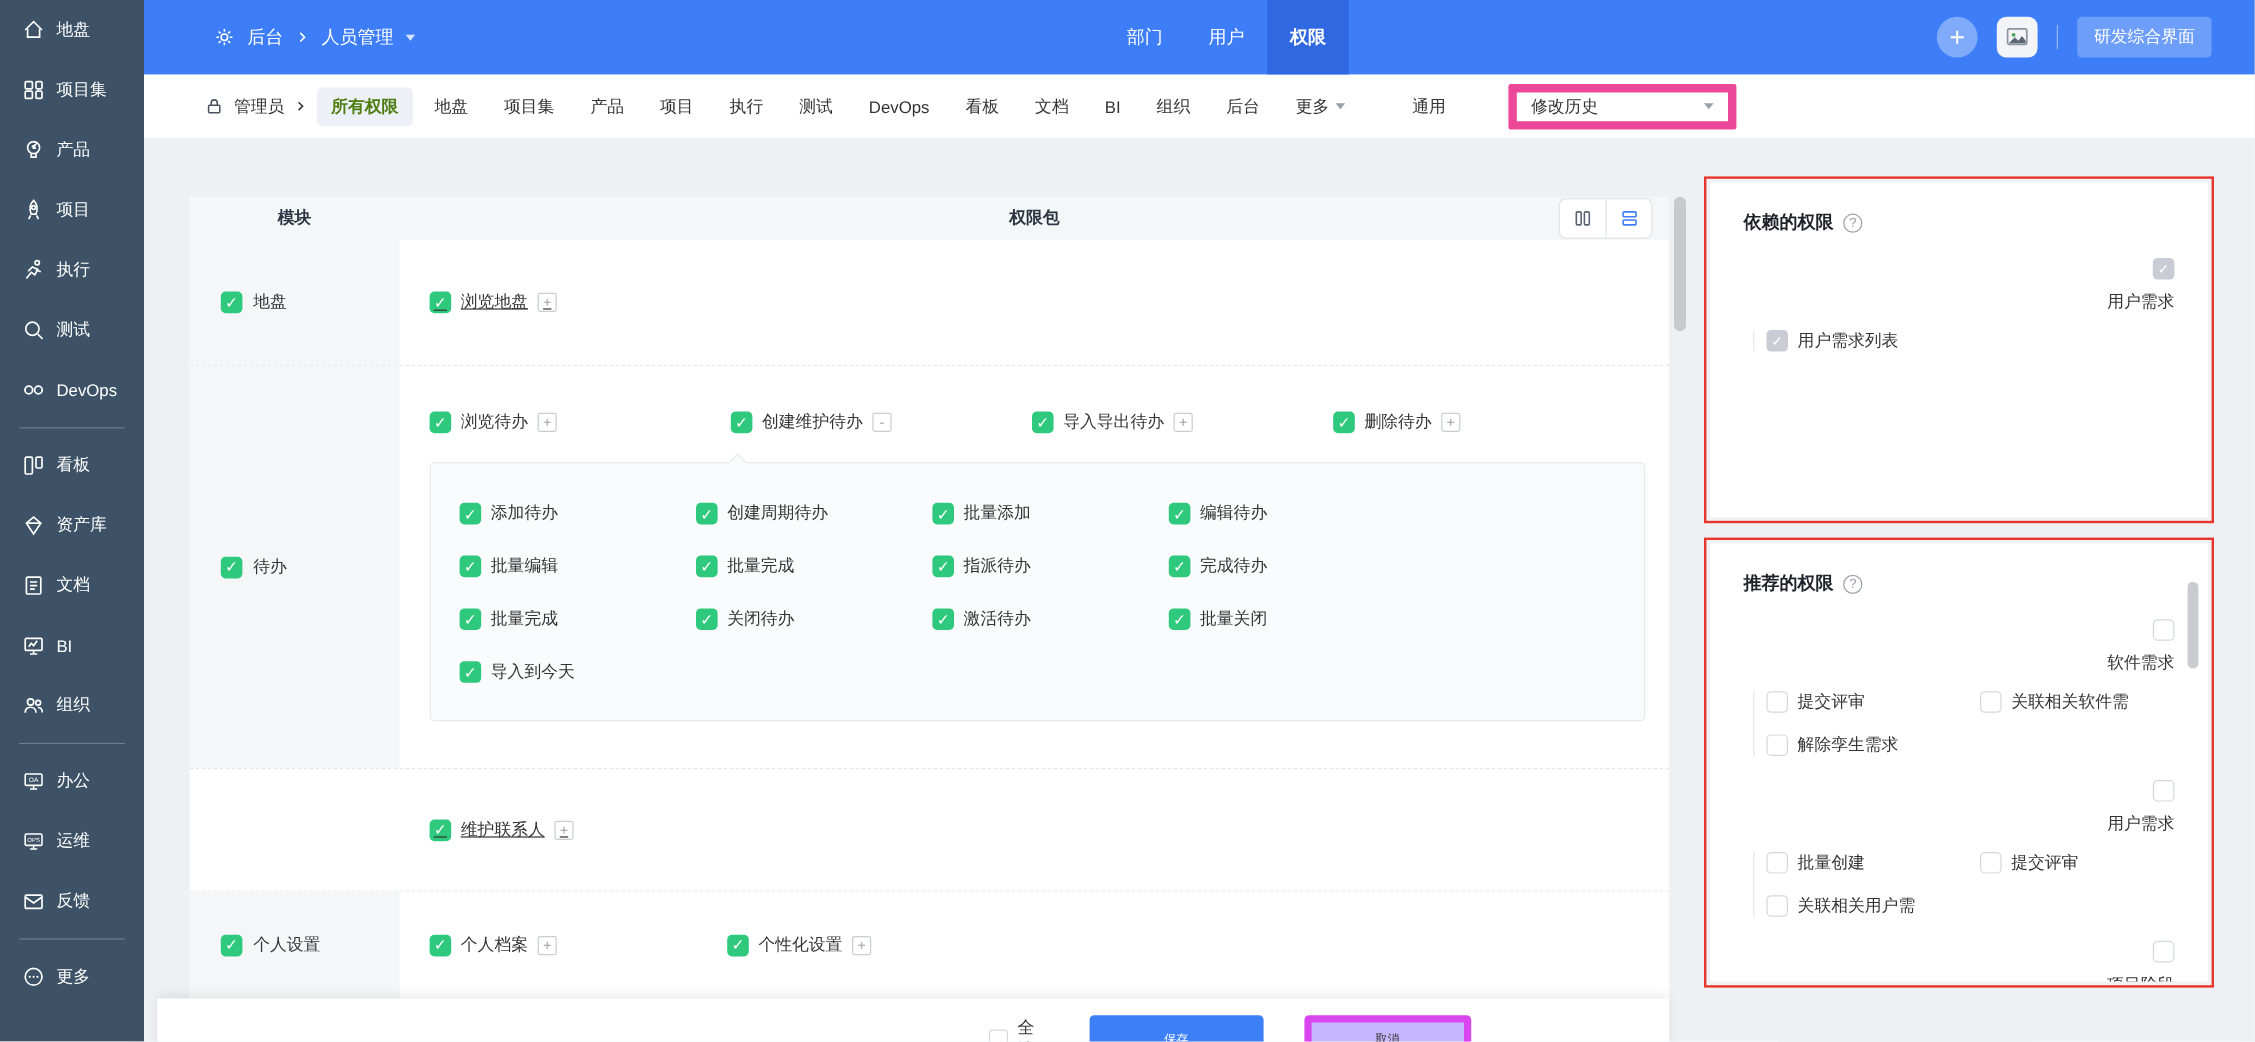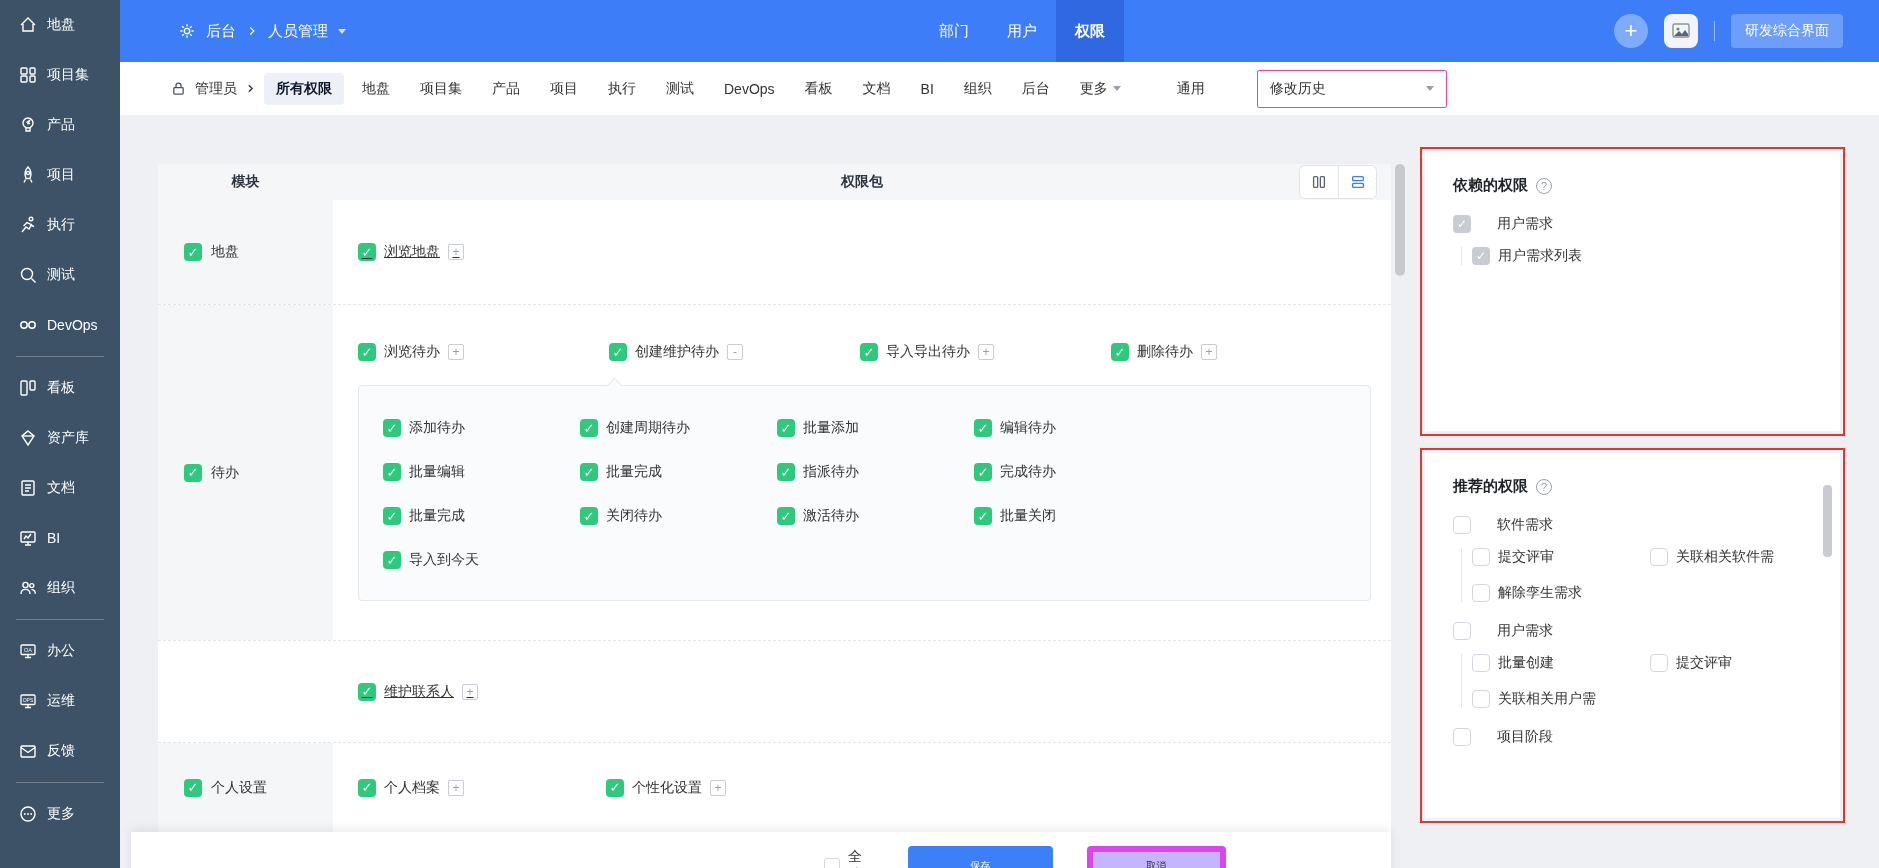--- a/index.html
+++ b/index.html
@@ -28,25 +28,25 @@
   .avatar { width:34px; height:34px; border-radius:8px; background:#f2f4f7; display:flex; align-items:center; justify-content:center; cursor:pointer; overflow:hidden; }
   .tb-sep { width:1px; height:20px; background:rgba(255,255,255,0.45); }
   .workspace-btn { background:rgba(255,255,255,0.25); border-radius:4px; padding:8px 14px; font-size:14px; color:#fff; cursor:pointer; white-space:nowrap; }
 
   
   .subnav { position:absolute; left:120px; top:62px; width:1759px; height:53px; background:#fff; display:flex; align-items:center; z-index:10; }
   .subnav .lock { margin-left:50px; }
   .role-name { margin-left:8px; font-size:14px; color:#333; }
   .sn-chevron { margin:0 8px; }
   .sn-tab { padding:7px 12px; margin-right:6px; font-size:14px; color:#333; cursor:pointer; border-radius:4px; display:flex; align-items:center; gap:5px; white-space:nowrap; }
-  .sn-tab.active { background:#edf0f7; color:#0f172a; font-weight:bold; }
+  .sn-tab.active { background:#edf0f7; color:#4d7c0f; font-weight:bold; }
   .sn-tab.gap-left { margin-left:26px; }
   .caret-down { width:0; height:0; border-left:4px solid transparent; border-right:4px solid transparent; border-top:5px solid currentColor; }
   .caret-gray { color:#9aa0a8; }
-  .history-select { margin-left:34px; width:190px; height:38px; border:1px solid #ec4899; border-radius:2px; background:#fff; display:flex; align-items:center; justify-content:space-between; padding:0 12px; cursor:pointer; }
+  .history-select { margin-left:34px; width:190px; height:38px; border:7px solid #ec4899; border-radius:2px; background:#fff; display:flex; align-items:center; justify-content:space-between; padding:0 12px; cursor:pointer; }
   .history-select .val { font-size:14px; color:#333; }
 
   
   .content { position:absolute; left:107px; top:115px; width:1759px; height:753px; background:#eef0f3;margin-top:32px; }
 
   .table-card { position:absolute; left:51px; top:17px; width:1233px; height:668px; background:#fff; overflow:hidden; }
   .thead { position:relative; height:36px; background:#f4f6f8; display:flex; align-items:center; font-weight:bold; color:#2b3440; }
   .thead .mod-h { width:175px; text-align:center; }
   .thead .pkg-h { flex:1; text-align:center; }
   .view-toggles { position:absolute; right:14px; top:1px; height:34px; display:flex; background:#fff; border:1px solid #e2e4e8; border-radius:6px; overflow:hidden; }
@@ -82,21 +82,21 @@
   .page-scroll-thumb { position:absolute; left:1288px; top:17px; width:10px; height:112px; background:#c7c9cd; border-radius:5px; cursor:pointer; }
 
   
   .red-box { position:absolute; left:1313px; width:425px; border:2px solid #e8352b; background:#f0f2f5; padding:3px; }
   .red-box.dep { top:0; height:289px; }
   .red-box.rec { top:301px; height:375px; }
   .panel { background:#fff; width:100%; height:100%; padding:24px 28px; position:relative; overflow:hidden; }
   .panel-title-row { display:flex; align-items:center; gap:8px; margin-bottom:20px; }
   .panel-title { font-size:15px; font-weight:bold; color:#1f2329; }
   .help-circle { width:16px; height:16px; border:1px solid #9aa0a8; border-radius:50%; color:#9aa0a8; font-size:11px; line-height:14px; text-align:center; cursor:pointer; }
-  .tree-parent { display:flex; align-items:center; gap:26px; margin-top:20px; }
+  .tree-parent { display:flex; align-items:flex-end; gap:10px; margin-top:20px;flex-direction:column; }
   .tree-parent:first-of-type { margin-top:0; }
   .tree-parent .lbl { font-size:14px; color:#333; }
   .tree-children { margin:14px 0 4px 8px; border-left:1px solid #e4e6ea; padding-left:10px; display:grid; grid-template-columns:178px auto; row-gap:18px; }
   .tree-children .perm .lbl { white-space:nowrap; }
   .panel-scroll-thumb { position:absolute; right:8px; top:32px; width:9px; height:72px; background:#c9cbd0; border-radius:4px; cursor:pointer; }
 
   
   .footer-bar { position:absolute; left:24px; top:685px; width:1260px; height:68px; background:#fff; box-shadow:0 -3px 10px rgba(0,0,0,0.08); }
   .footer-controls { position:absolute; left:894px; top:0; height:68px; transform:translateX(-50%); display:flex; align-items:center; gap:34px; }
   .select-all { display:flex; align-items:center; gap:8px; }

